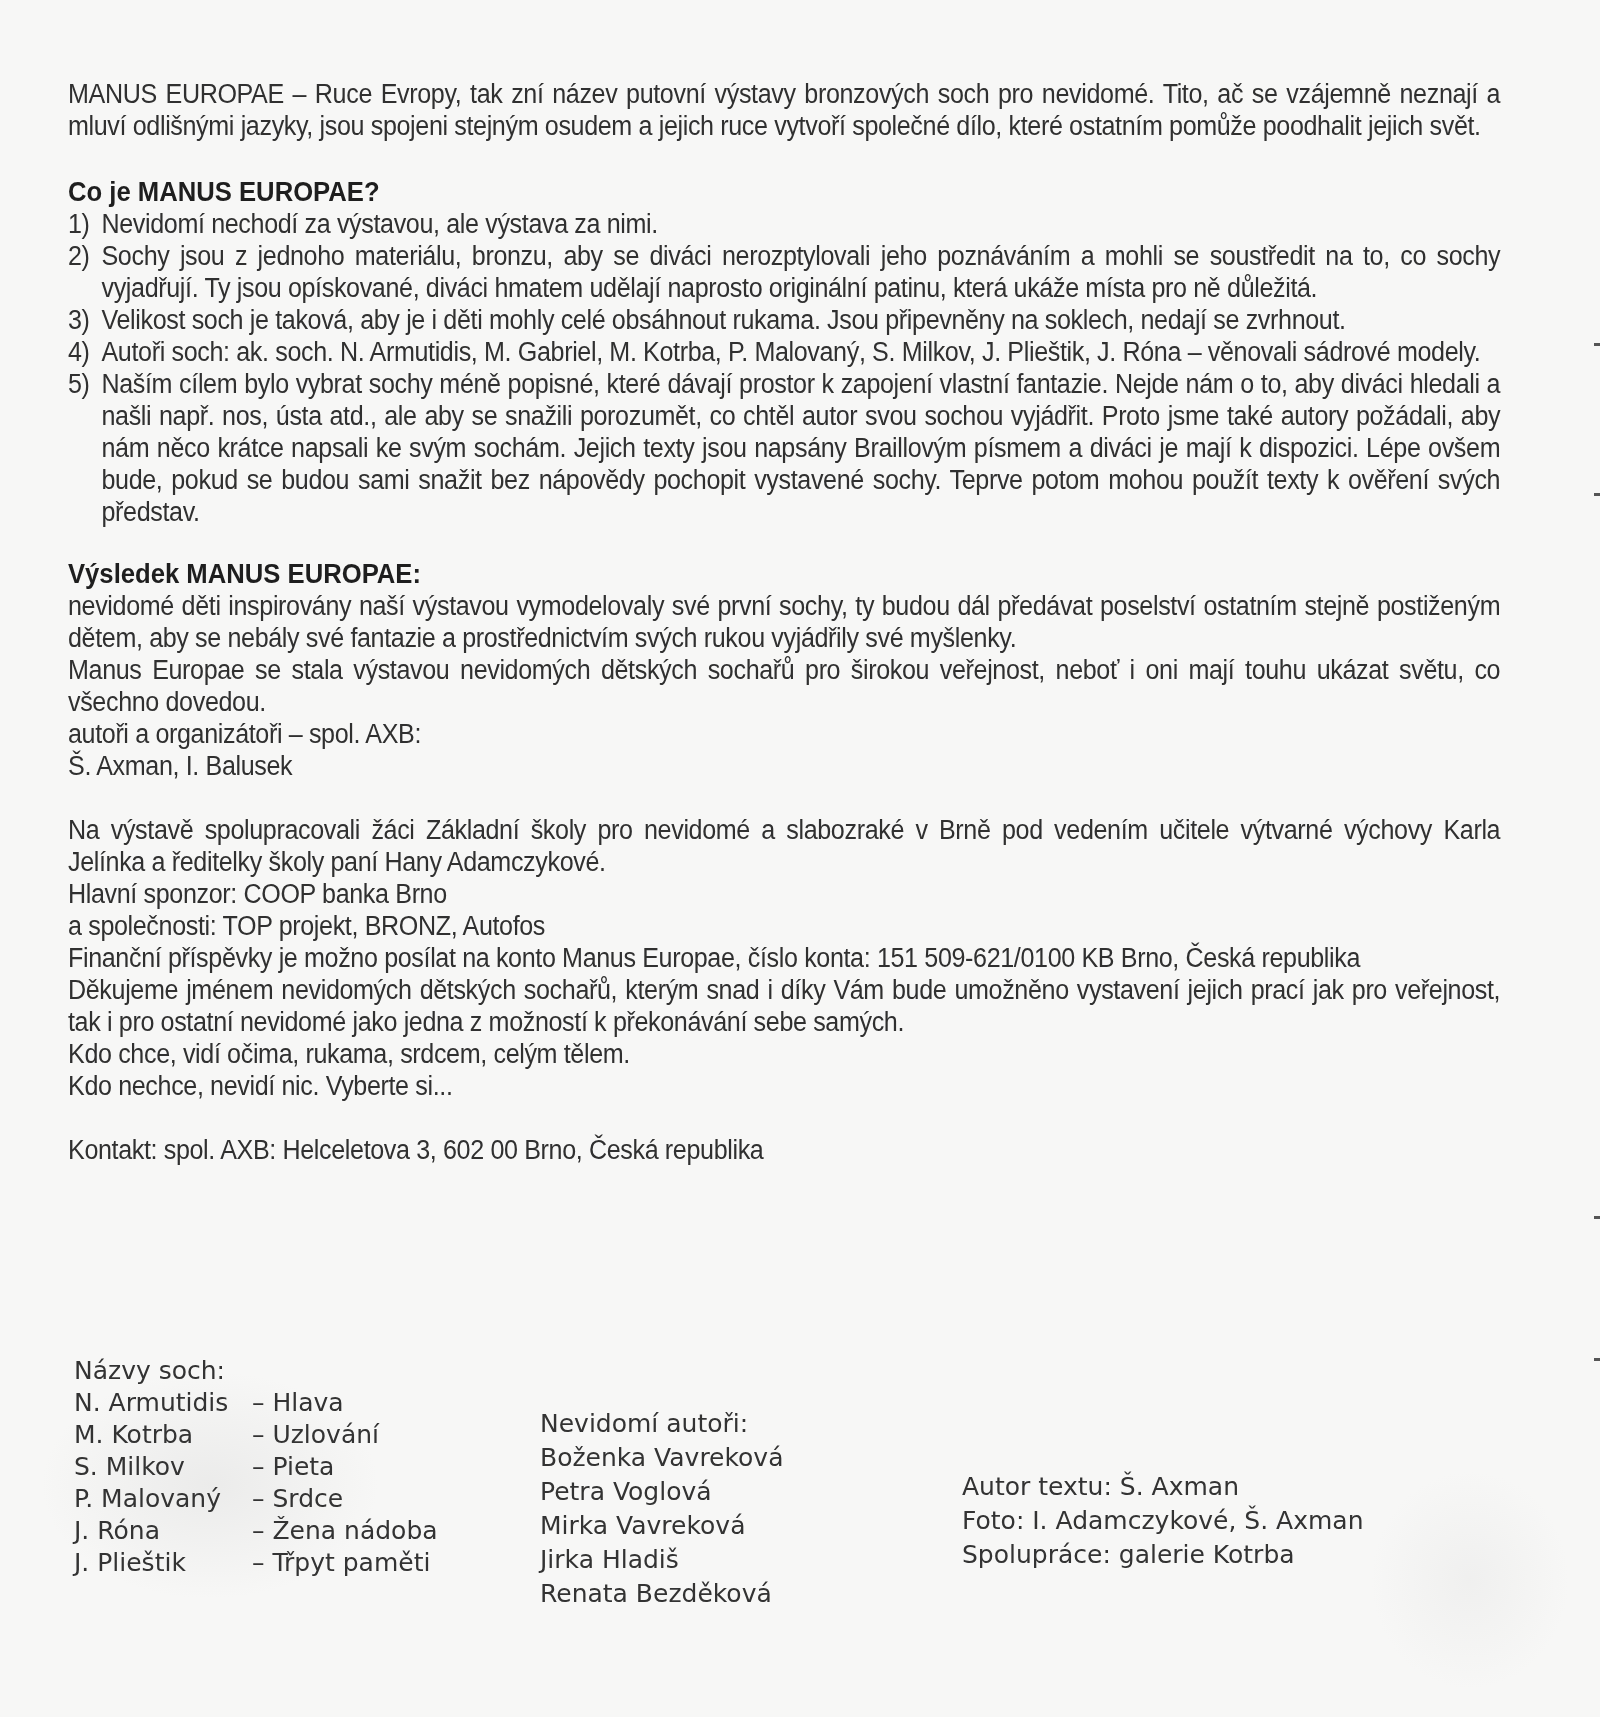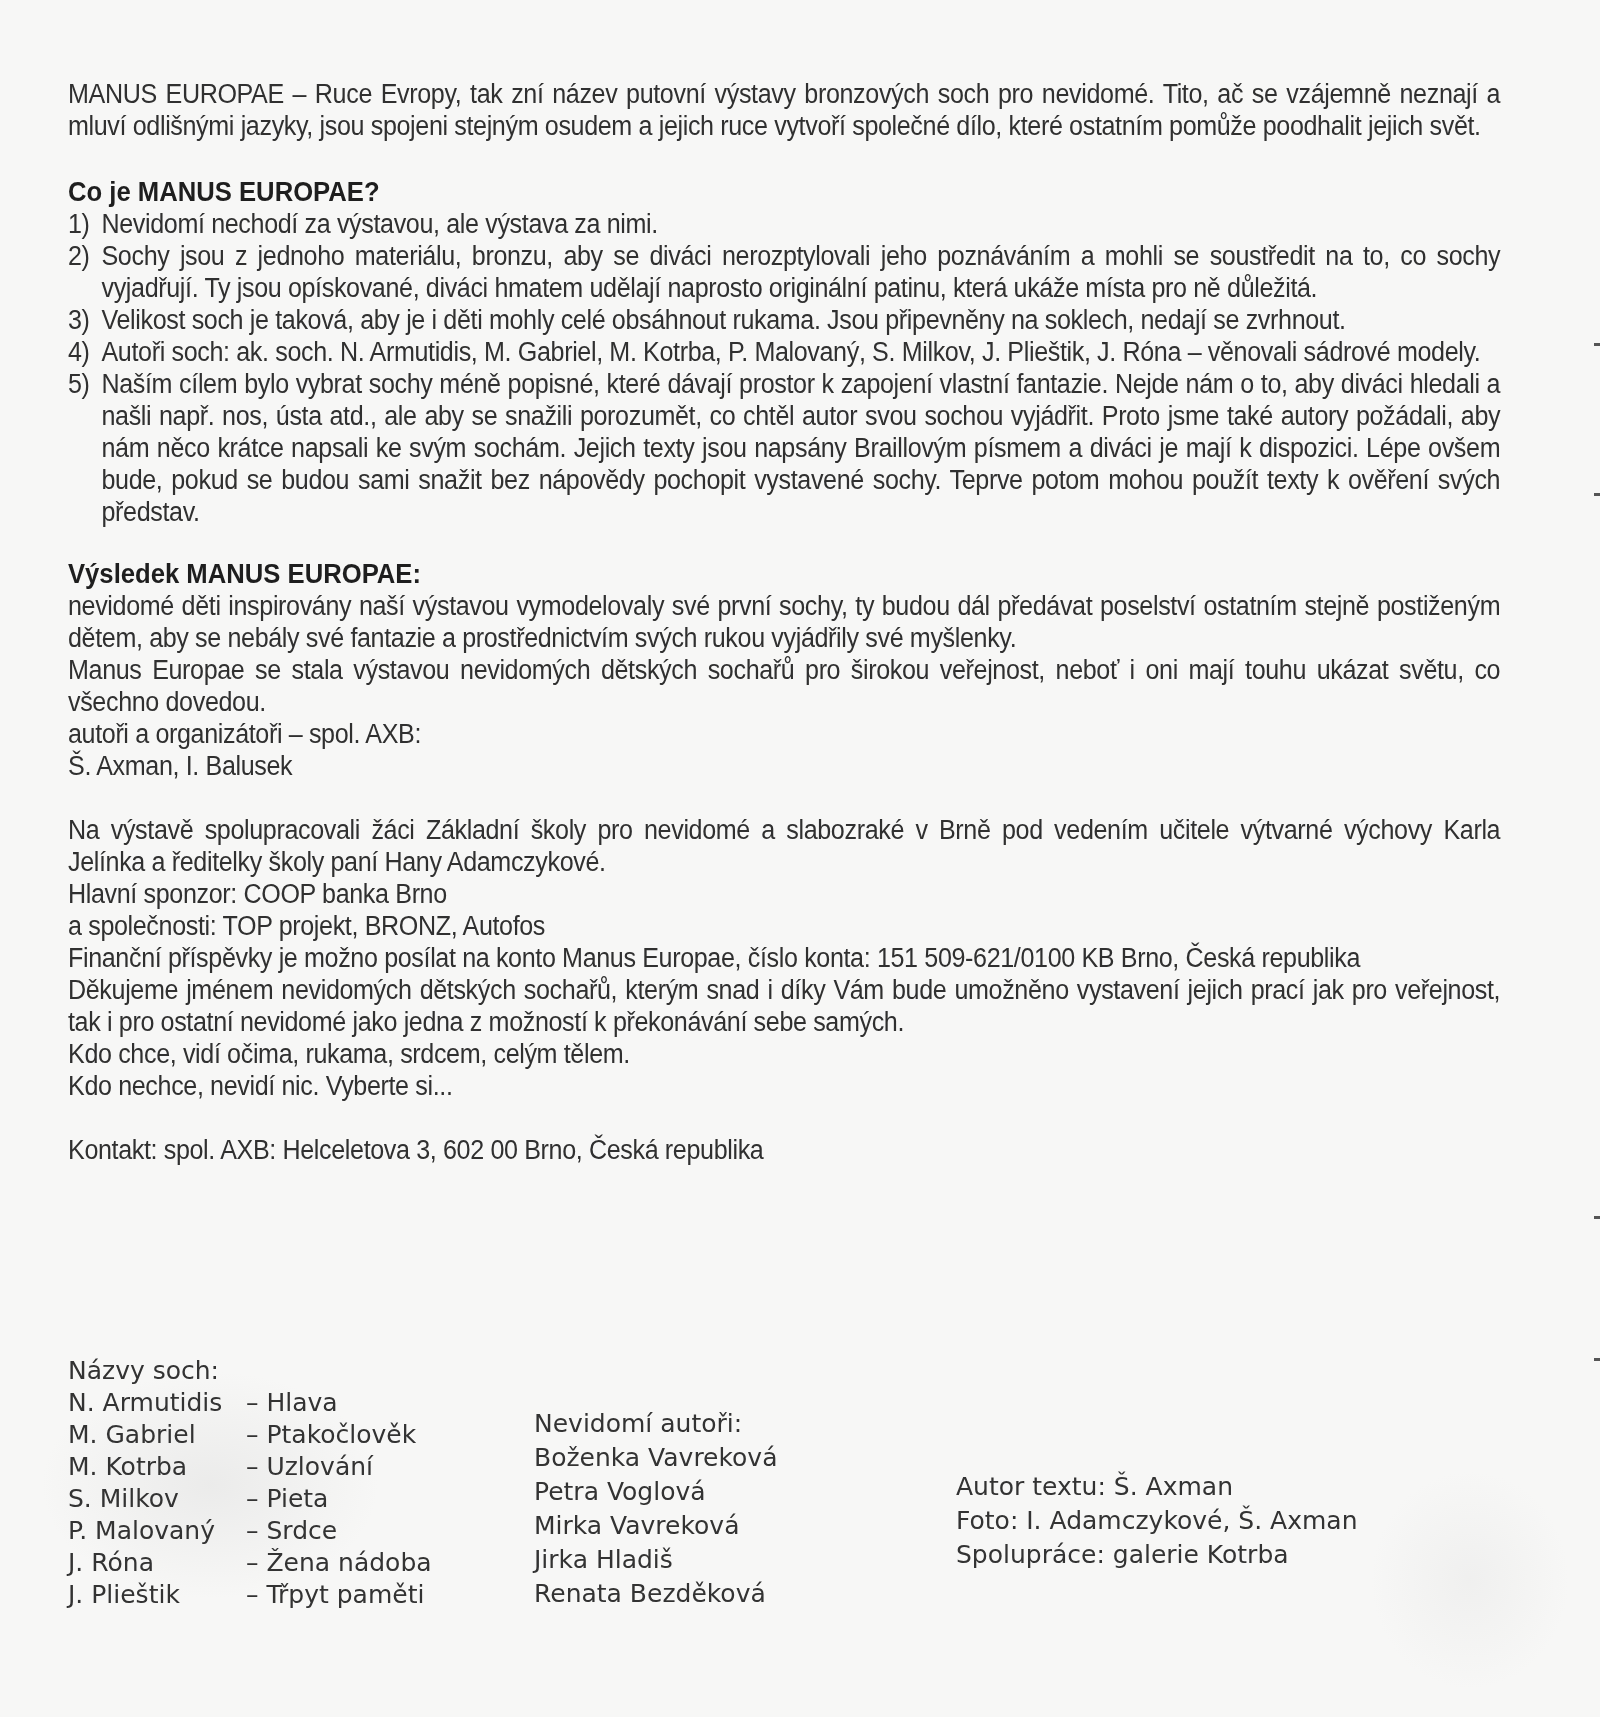--- a/index.html
+++ b/index.html
@@ -53,20 +53,21 @@
       left: 68px;
       width: 1460px;
       font-family: "DejaVu Sans", sans-serif;
       font-size: 25px;
       line-height: 32px;
       color: #333;
     }
     .bottom-col {
       position: absolute;
       top: 0;
+      margin-left: 6px;
     }
     .col-statues { left: 0; }
     .col-blind { left: 466px; top: 52px; line-height: 34px; }
     .col-credits { left: 888px; top: 115px; line-height: 34px; }
     .statue-row { display: flex; }
     .statue-author { width: 178px; }
     .statue-title {}
     .shadow-left {
       position: absolute;
       left: 40px; top: 1370px;
@@ -145,24 +146,20 @@
 </div>
 
 <div class="bottom">
   <div class="bottom-col col-statues">
     <div>Názvy soch:</div>
     <div class="statue-row">
       <span class="statue-author">N. Armutidis</span>
       <span class="statue-title">– Hlava</span>
     </div>
     <div class="statue-row">
-      <span class="statue-author">M. Gabriel</span>
-      <span class="statue-title">– Ptakočlověk</span>
-    </div>
-    <div class="statue-row">
       <span class="statue-author">M. Kotrba</span>
       <span class="statue-title">– Uzlování</span>
     </div>
     <div class="statue-row">
       <span class="statue-author">S. Milkov</span>
       <span class="statue-title">– Pieta</span>
     </div>
     <div class="statue-row">
       <span class="statue-author">P. Malovaný</span>
       <span class="statue-title">– Srdce</span>

